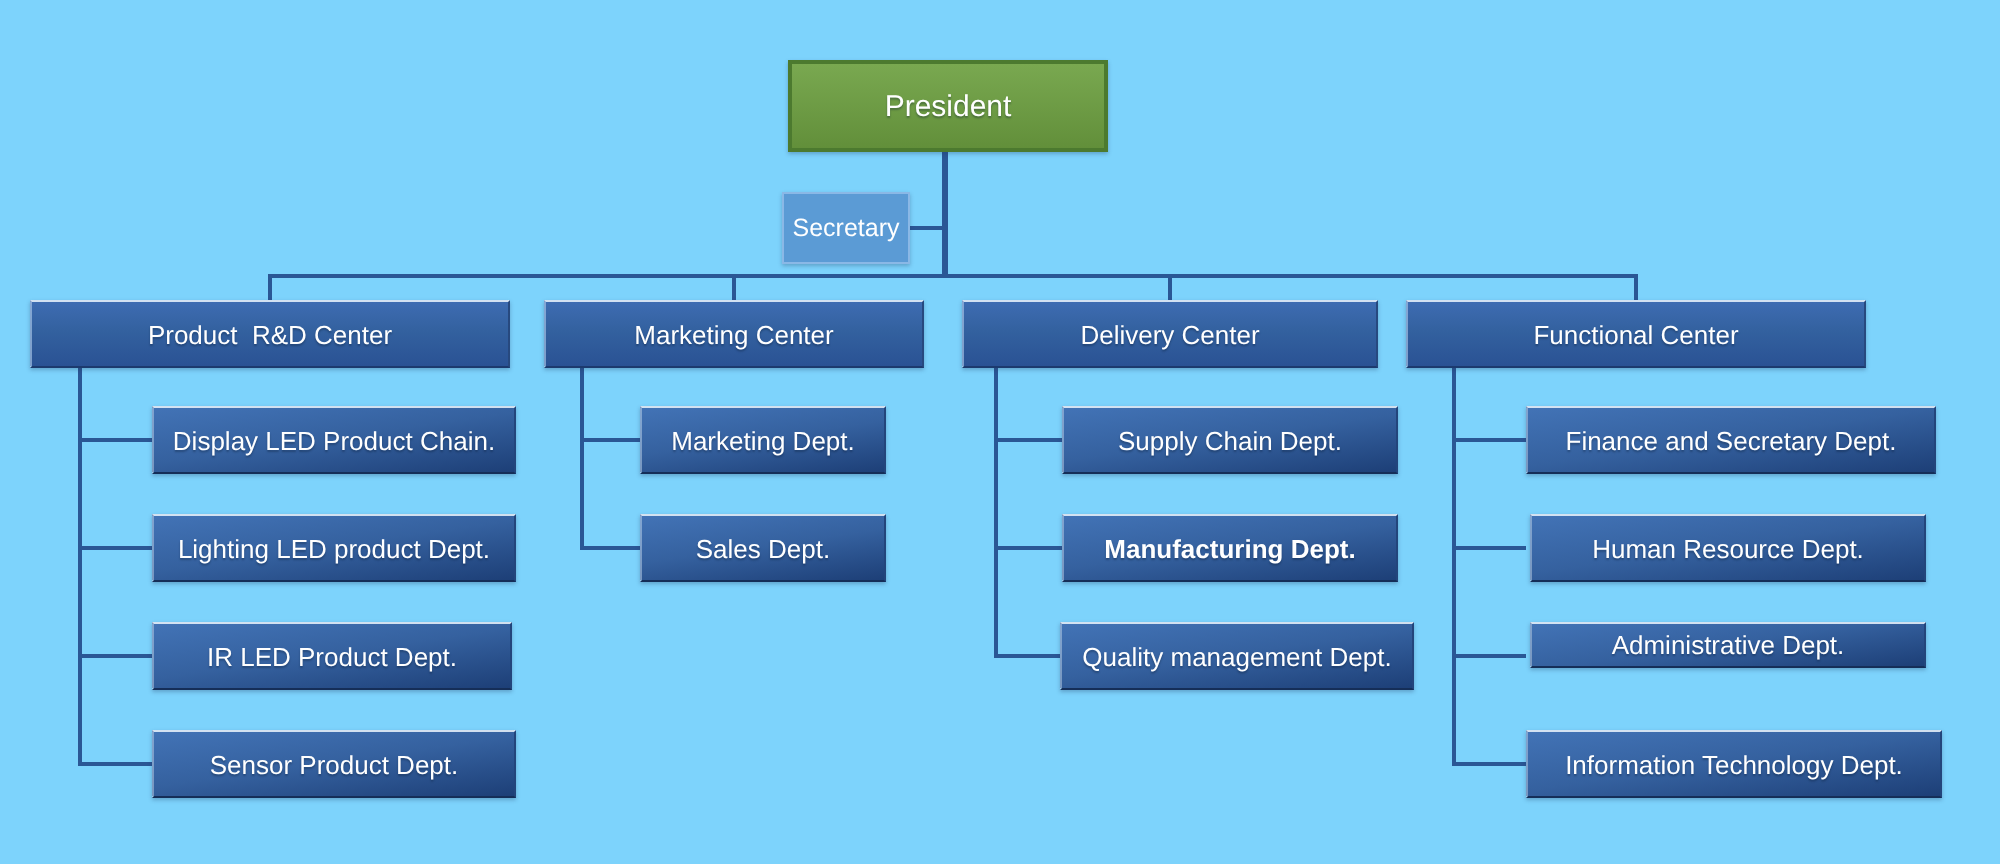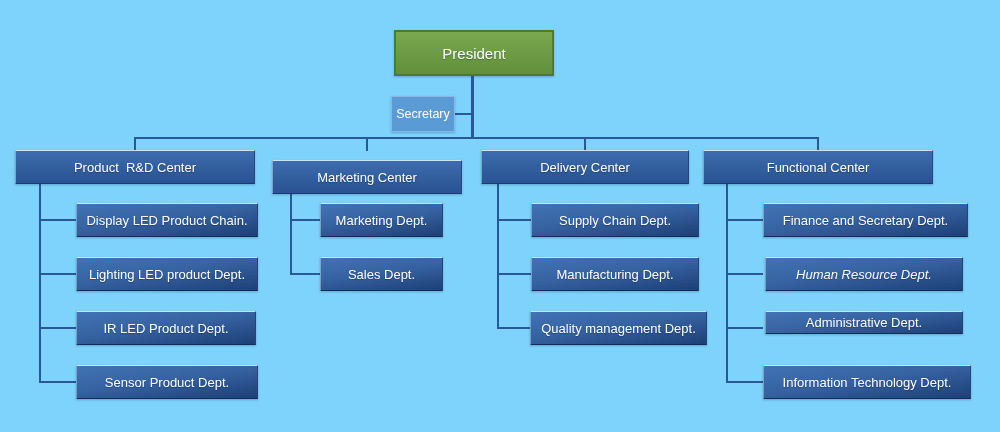--- a/index.html
+++ b/index.html
@@ -92,34 +92,34 @@
   <div class="line" style="left:726px; top:183px; width:2px; height:200px;"></div>
   <div class="line" style="left:726px; top:219px; width:37px; height:2px;"></div>
   <div class="line" style="left:726px; top:273px; width:37px; height:2px;"></div>
   <div class="line" style="left:726px; top:327px; width:37px; height:2px;"></div>
   <div class="line" style="left:726px; top:381px; width:37px; height:2px;"></div>
 
   <div class="box president" style="left:394px; top:30px; width:160px; height:46px;">President</div>
   <div class="box secretary" style="left:391px; top:96px; width:64px; height:36px;">Secretary</div>
 
   <div class="box center" style="left:15px; top:150px; width:240px; height:34px;text-align:right;">Product  R&amp;D Center</div>
-  <div class="box center" style="left:272px; top:150px; width:190px; height:34px;margin-top:10px;">Marketing Center</div>
+  <div class="box center" style="left:272px; top:150px; width:190px; height:34px;">Marketing Center</div>
   <div class="box center" style="left:481px; top:150px; width:208px; height:34px;">Delivery Center</div>
   <div class="box center" style="left:703px; top:150px; width:230px; height:34px;">Functional Center</div>
 
   <div class="box dept" style="left:76px; top:203px; width:182px; height:34px;">Display LED Product Chain.</div>
   <div class="box dept" style="left:76px; top:257px; width:182px; height:34px;">Lighting LED product Dept.</div>
   <div class="box dept" style="left:76px; top:311px; width:180px; height:34px;">IR LED Product Dept.</div>
   <div class="box dept" style="left:76px; top:365px; width:182px; height:34px;">Sensor Product Dept.</div>
 
   <div class="box dept" style="left:320px; top:203px; width:123px; height:34px;">Marketing Dept.</div>
   <div class="box dept" style="left:320px; top:257px; width:123px; height:34px;">Sales Dept.</div>
 
   <div class="box dept" style="left:531px; top:203px; width:168px; height:34px;">Supply Chain Dept.</div>
-  <div class="box dept" style="left:531px; top:257px; width:168px; height:34px;">Manufacturing Dept.</div>
+  <div class="box dept" style="left:531px; top:257px; width:168px; height:34px;font-weight:bold;">Manufacturing Dept.</div>
   <div class="box dept" style="left:530px; top:311px; width:177px; height:34px;">Quality management Dept.</div>
 
   <div class="box dept" style="left:763px; top:203px; width:205px; height:34px;">Finance and Secretary Dept.</div>
-  <div class="box dept" style="left:765px; top:257px; width:198px; height:34px;font-style:italic;">Human Resource Dept.</div>
+  <div class="box dept" style="left:765px; top:257px; width:198px; height:34px;">Human Resource Dept.</div>
   <div class="box dept" style="left:765px; top:311px; width:198px; height:23px;">Administrative Dept.</div>
   <div class="box dept" style="left:763px; top:365px; width:208px; height:34px;">Information Technology Dept.</div>
 
 </div>
 
 </body></html>

